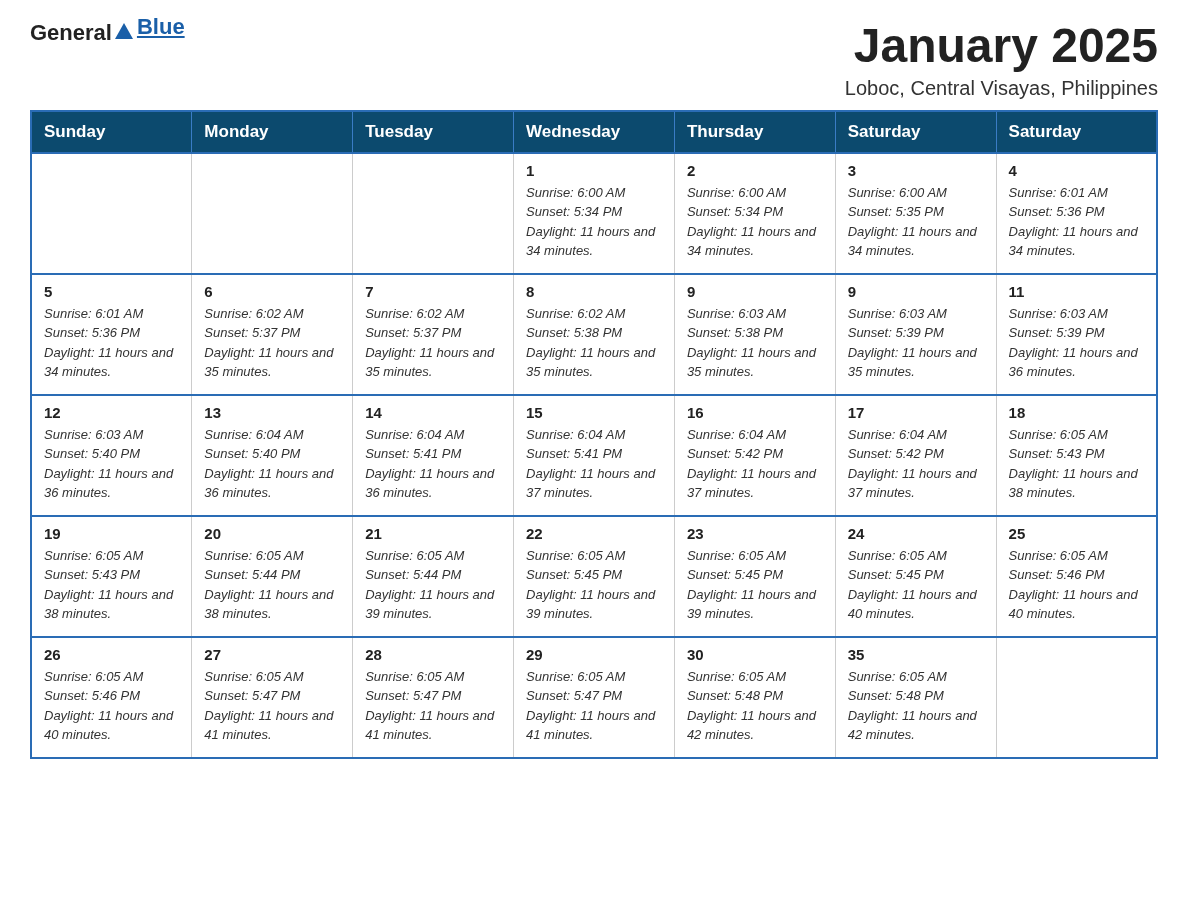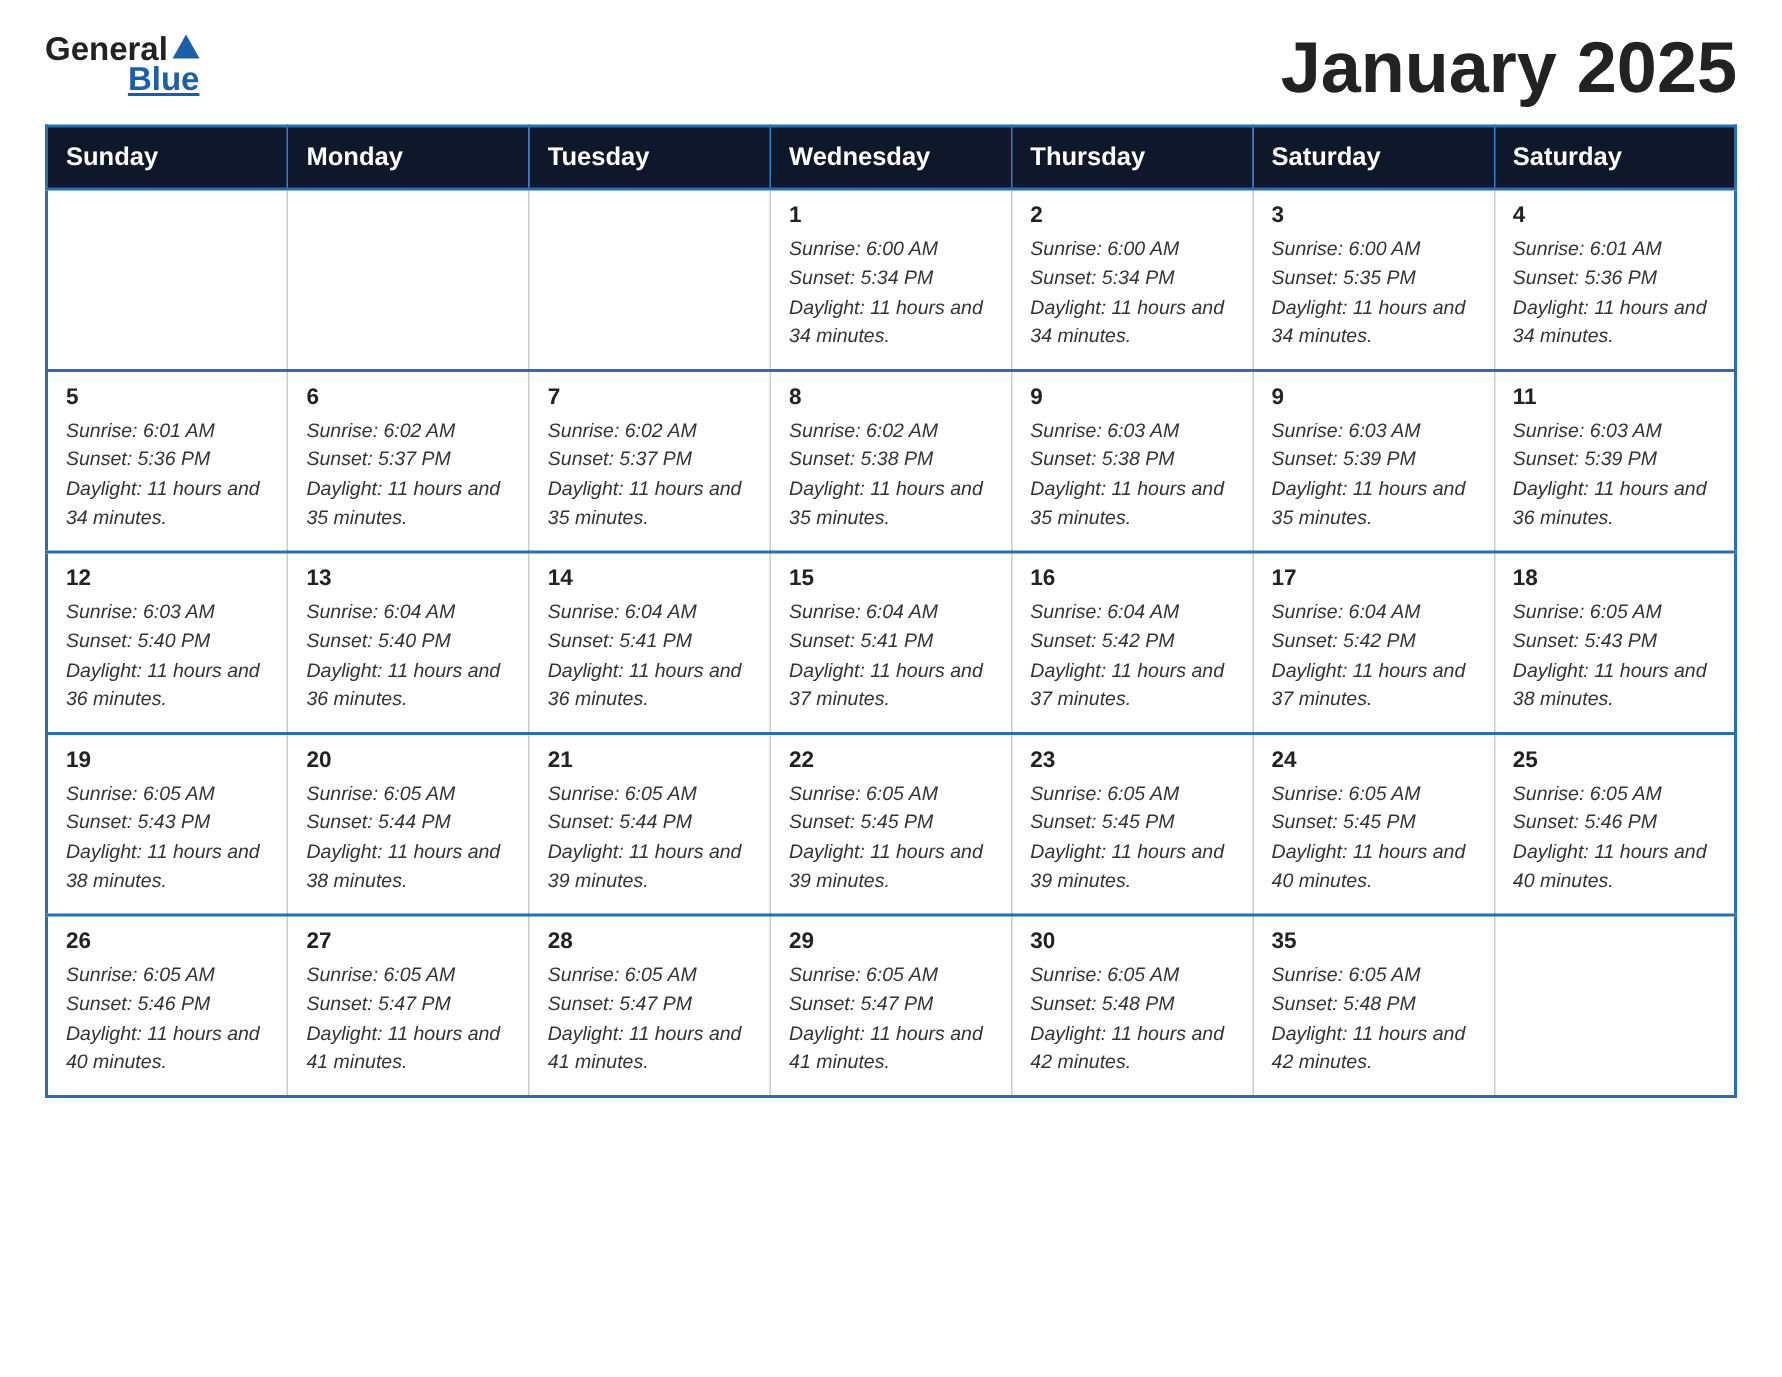--- a/index.html
+++ b/index.html
@@ -45,21 +45,21 @@
       font-size: 20px;
       color: #333;
       margin-top: 4px;
     }
     .calendar-table {
       width: 100%;
       border-collapse: collapse;
       border: 2px solid #2a6cb5;
     }
     .calendar-table thead tr th {
-      background-color: #0f172a;
+      background-color: #0c4a6e;
       color: #fff;
       font-size: 17px;
       font-weight: bold;
       padding: 10px 12px;
       text-align: left;
       border-right: 1px solid #3a7cc5;
     }
     .calendar-table thead tr th:last-child {
       border-right: none;
     }
@@ -92,32 +92,33 @@
     }
     .empty-cell {
       background: #fff;
     }
   </style>
 </head>
 <body>
 
 <div class="header">
   <div class="logo">
-    <div style="display:flex; flex-direction:column; align-items:flex-end;">
+    <div style="display:flex; flex-direction:row; align-items:flex-start;">
       <div style="display:flex; align-items:center;">
         <span class="logo-text-general">General</span>
         <div style="display:flex; flex-direction:column; align-items:center; margin-left:3px; margin-top:-4px;">
           <div style="width:0;height:0;border-left:9px solid transparent;border-right:9px solid transparent;border-bottom:16px solid #1a5fa8;"></div>
         </div>
       </div>
       <span class="logo-text-blue" style="margin-left: 4px; margin-top:-6px;">Blue</span>
     </div>
   </div>
   <div class="title-area">
     <div class="month-title">January 2025</div>
+    <div class="location-title">Loboc, Central Visayas, Philippines</div>
   </div>
 </div>
 
 <table class="calendar-table">
   <thead>
     <tr>
     <th>Sunday</th>
         <th>Monday</th>
         <th>Tuesday</th>
         <th>Wednesday</th>

